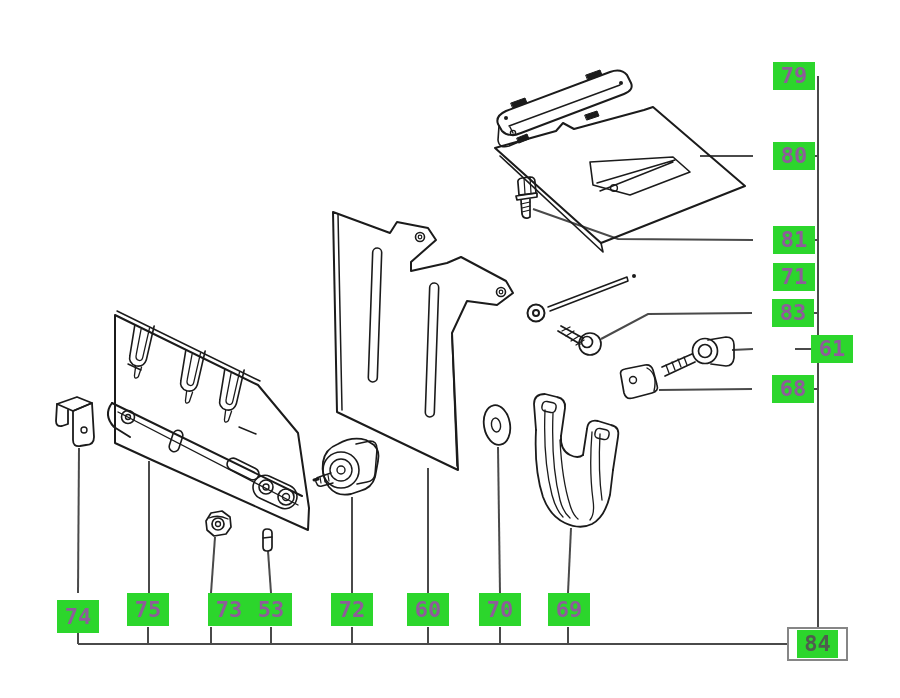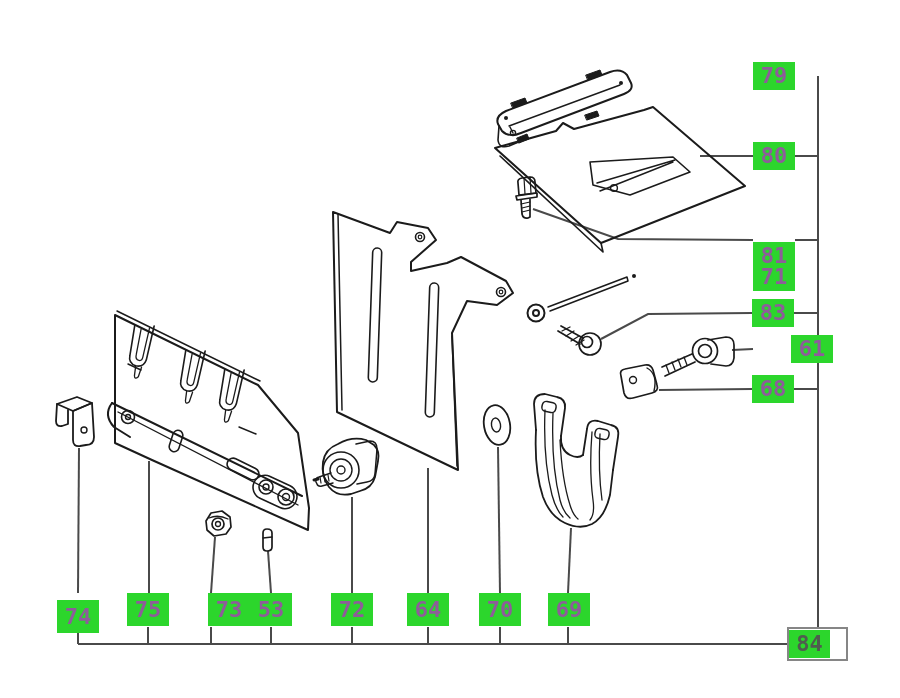--- a/index.html
+++ b/index.html
@@ -1,24 +1,24 @@
 <!DOCTYPE html>
 <html><head>
 <meta charset="utf-8">
 <style>
   html,body{margin:0;padding:0;background:#ffffff;}
   #stage{position:relative;width:900px;height:698px;background:#ffffff;overflow:hidden;
          font-family:"DejaVu Sans Mono","Liberation Mono",monospace;}
   #artwork{position:absolute;left:0;top:0;}
   .lbl{position:absolute;width:42px;background:#2CD62C;color:#8E5C9A;
        font-weight:bold;font-size:22px;text-align:center;cursor:pointer;}
-  .lbl.right{height:28px;line-height:28px;}
+  .lbl.right{height:28px;line-height:28px;margin-left:20px;}
   .lbl.bottom{height:33px;line-height:33px;}
   .sel-box{position:absolute;width:57px;height:30px;border:2px solid #868686;background:#ffffff;
-           display:flex;align-items:center;cursor:pointer;}
+           display:flex;align-items:center;justify-content:center;cursor:pointer;}
   .sel-inner{width:41px;height:28px;line-height:28px;background:#2CD62C;color:#4F5D4F;
              font-weight:bold;font-size:22px;text-align:center;}
 </style>
 </head>
 <body>
 
 <div id="stage">
 
   <svg id="artwork" width="900" height="698" viewBox="0 0 900 698">
 
@@ -201,32 +201,32 @@
         <path d="M592,432 Q589,470 593,500 Q595,514 590,520" stroke-width="1.3"></path>
         <path d="M600,434 Q598,472 602,500" stroke-width="1.3"></path>
         <rect x="-7" y="-5" width="14" height="10" rx="4" transform="translate(549,407) rotate(12)" stroke-width="1.5"></rect>
         <rect x="-7" y="-5" width="14" height="10" rx="4" transform="translate(602,434) rotate(12)" stroke-width="1.5"></rect>
       </g>
     </g>
   </svg>
 
   <div class="lbl right" style="left:753px;top:62px">79</div>
   <div class="lbl right" style="left:753px;top:142px">80</div>
-  <div class="lbl right" style="left:753px;top:242px">81</div>
+  <div class="lbl right" style="left:753px;top:226px">81</div>
   <div class="lbl right" style="left:753px;top:263px">71</div>
   <div class="lbl right" style="left:752px;top:299px">83</div>
   <div class="lbl right" style="left:791px;top:335px">61</div>
   <div class="lbl right" style="left:752px;top:375px">68</div>
 
   <div class="lbl bottom" style="left:57px;top:600px">74</div>
   <div class="lbl bottom" style="left:127px;top:593px">75</div>
   <div class="lbl bottom" style="left:208px;top:593px">73</div>
   <div class="lbl bottom" style="left:250px;top:593px">53</div>
   <div class="lbl bottom" style="left:331px;top:593px">72</div>
-  <div class="lbl bottom" style="left:407px;top:593px">64</div>
+  <div class="lbl bottom" style="left:407px;top:593px">60</div>
   <div class="lbl bottom" style="left:479px;top:593px">70</div>
   <div class="lbl bottom" style="left:548px;top:593px">69</div>
 
   <div class="sel-box" style="left:787px;top:627px">
     <div class="sel-inner">84</div>
   </div>
 
 </div>
 
 </body></html>

